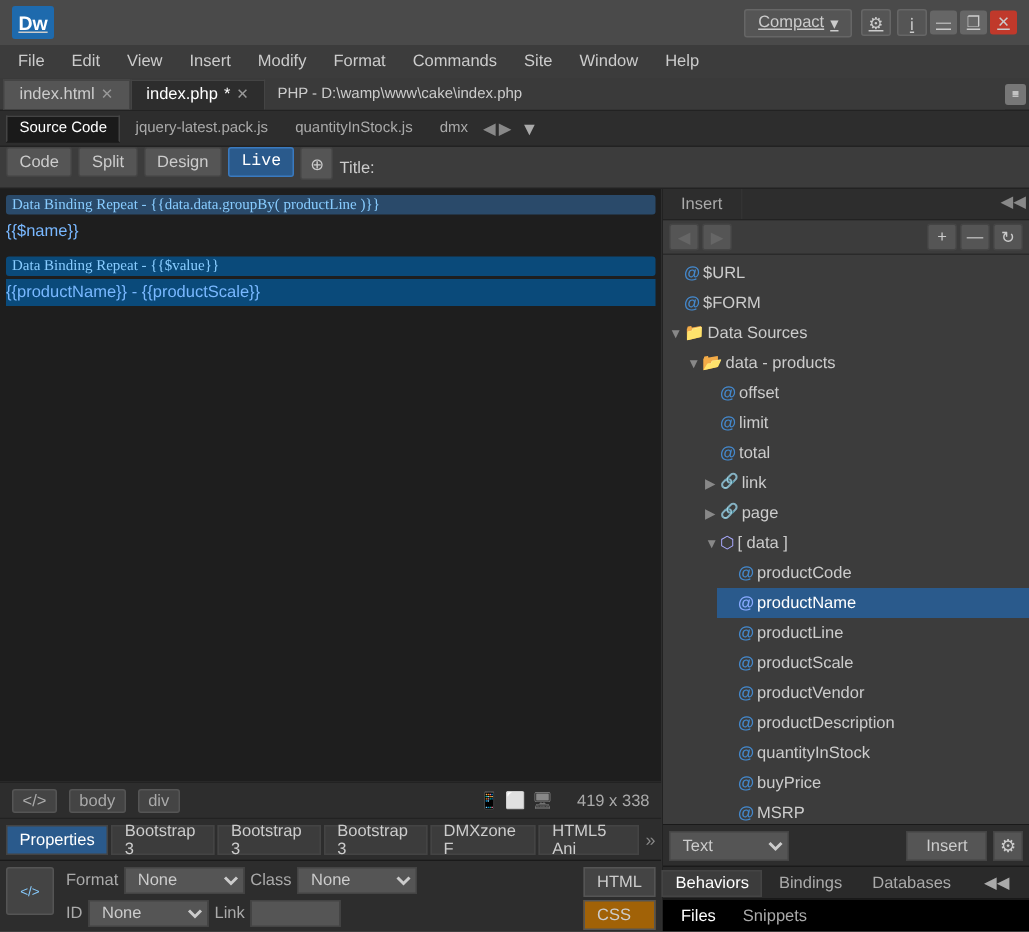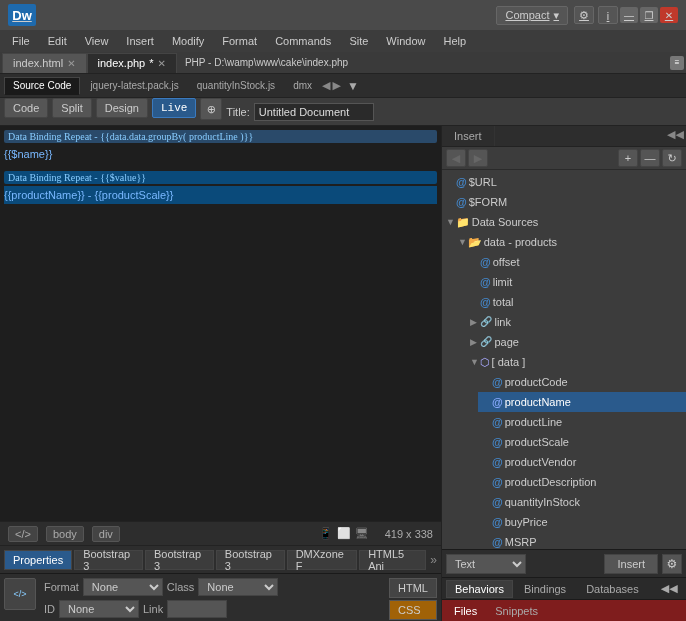--- a/index.html
+++ b/index.html
@@ -269,20 +269,21 @@
 
     
     .bottom-tabs {
       height: 22px;
       background: #2a2a2a;
       display: flex;
       align-items: center;
       padding: 0 4px;
       gap: 2px;
       border-top: 1px solid #1a1a1a;
+      justify-content: flex-end;
     }
     .bottom-tab {
       padding: 2px 8px; color: #aaa; cursor: pointer;
       font-size: 11px; height: 18px; display: flex; align-items: center;
       border: 1px solid transparent;
     }
     .bottom-tab.active { color: white; border: 1px solid #444; background: #3c3c3c; }
 
     
     .bottom-insert {
@@ -305,21 +306,21 @@
     }
     .insert-icon-btn {
       width: 20px; height: 20px; background: #555; border: 1px solid #444;
       display: flex; align-items: center; justify-content: center;
       color: #ccc; cursor: pointer; font-size: 12px;
     }
 
     
     .bb-tabs {
       height: 22px;
-      background: #7f1d1d;
+      background: #000000;
       display: flex;
       align-items: center;
       padding: 0 4px;
       gap: 2px;
       border-top: 1px solid #1a1a1a;
     }
     .bb-tab {
       padding: 2px 8px; color: #aaa; cursor: pointer;
       font-size: 11px;
     }
@@ -428,21 +429,20 @@
   </div>
 
   <div class="toolbar">
     <div class="toolbar-btn">Code</div>
     <div class="toolbar-btn">Split</div>
     <div class="toolbar-btn">Design</div>
     <div class="toolbar-btn active">Live</div>
     <div class="toolbar-icon">⊕</div>
     <div class="title-field">
       <span>Title:</span>
-      <input class="title-input" type="text" value="Untitled Document" style="">
     </div>
   </div>
 
   <div class="editor-and-right" style="flex:1; overflow:hidden;">
 
     <div class="editor-section">
       <div class="editor-content">
         <div class="repeat-header">Data Binding Repeat - {{data.data.groupBy( productLine )}}</div>
         <div class="code-line">
           <span class="twig-var">{{$name}}</span>

